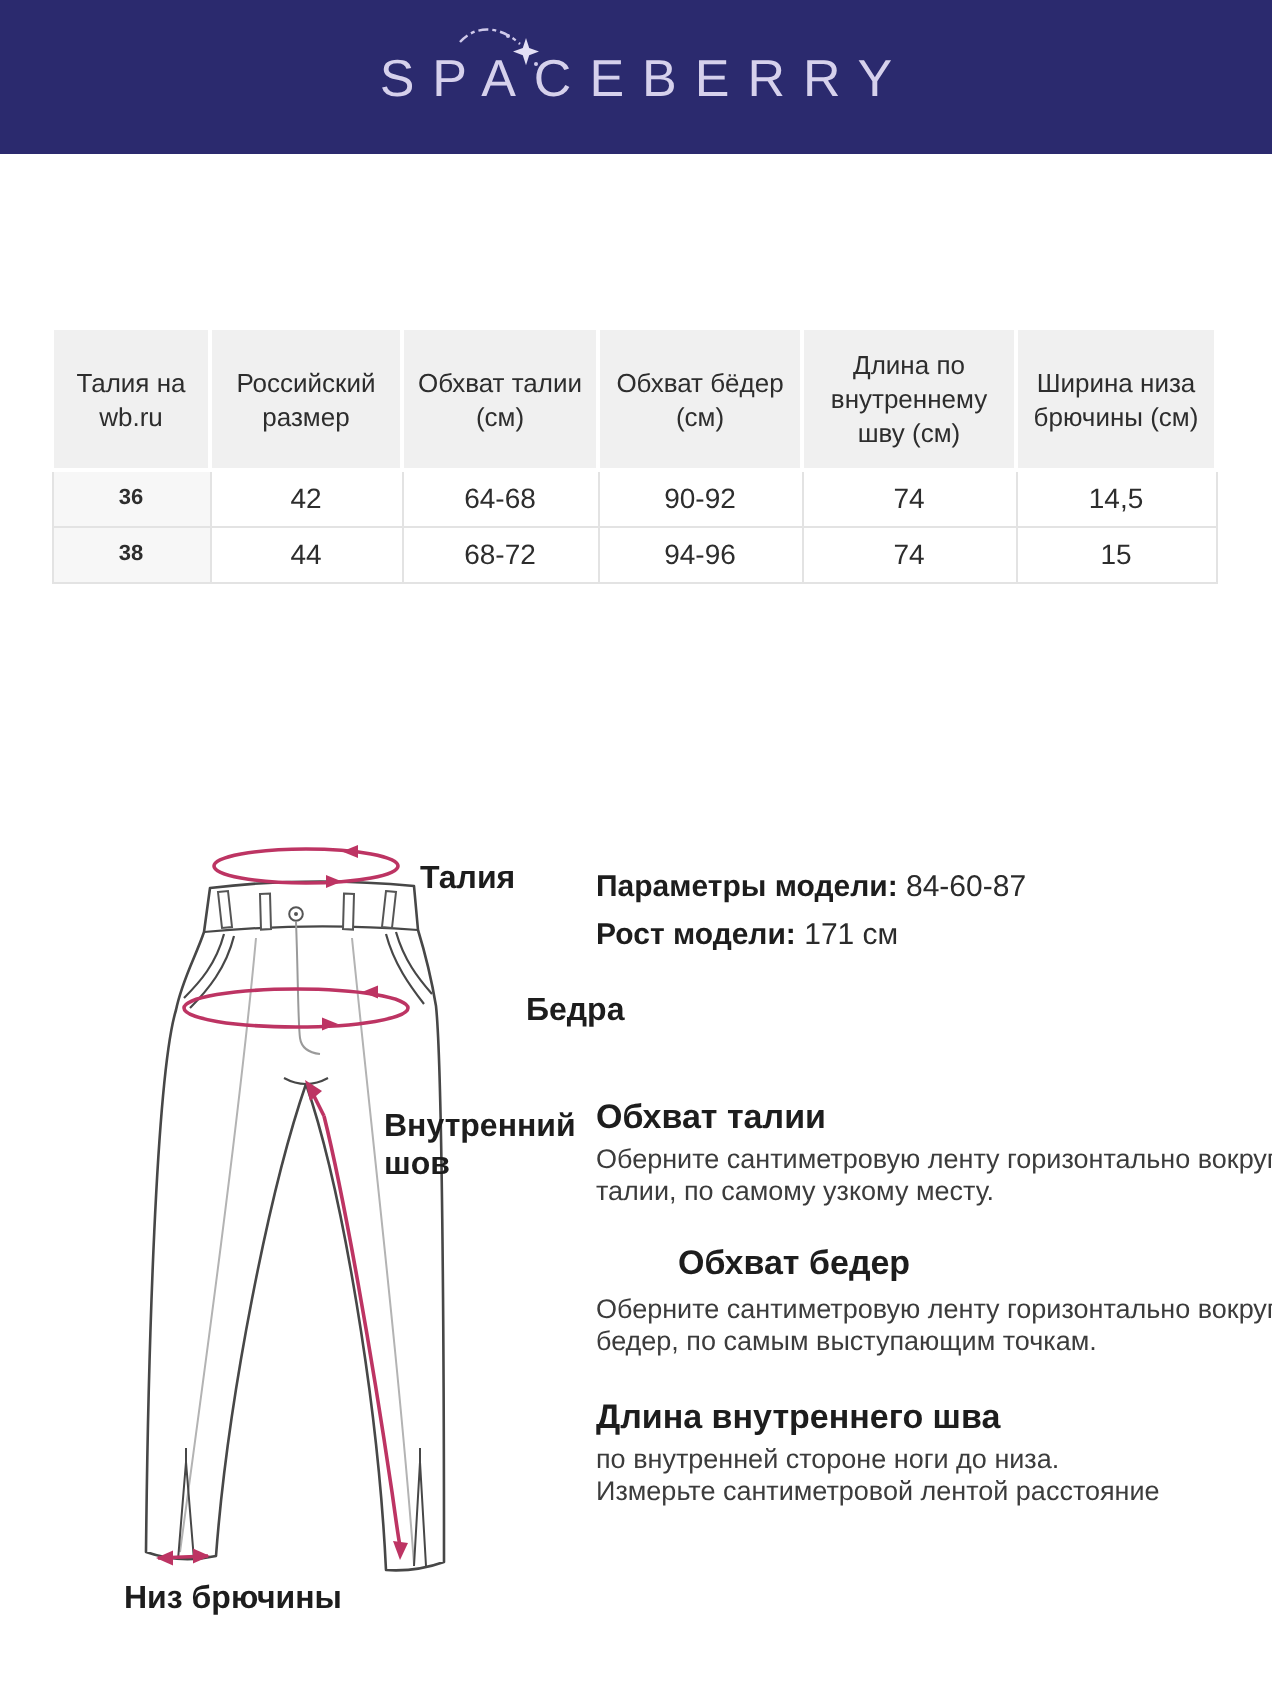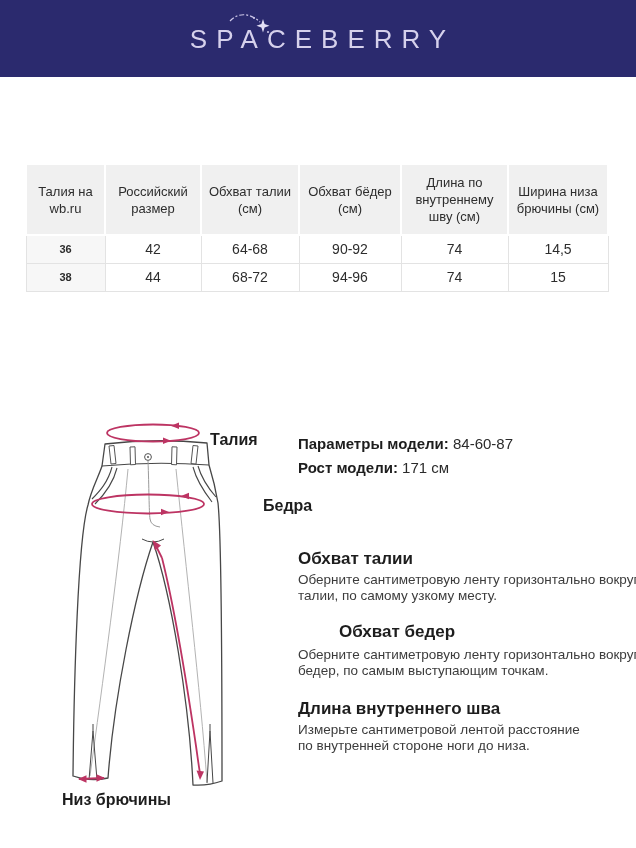--- a/index.html
+++ b/index.html
@@ -170,20 +170,21 @@
       <polygon points="139,76.8 131,80 139,83.2"></polygon>
       <polygon points="102.5,124 111,129.5 105,134.5"></polygon>
       <polygon points="146.5,354.5 154,355.5 150,364"></polygon>
       <polygon points="36.5,359.3 28,363 36.5,366.7"></polygon>
       <polygon points="46.5,358.3 55,362 46.5,365.7"></polygon>
     </g>
   </svg>
 
   <div class="diagram-label lbl-waist">Талия</div>
   <div class="diagram-label lbl-hips">Бедра</div>
+  <div class="diagram-label lbl-inseam">Внутренний шов</div>
   <div class="diagram-label lbl-bottom">Низ брючины</div>
 
   <div class="right-col">
     <div class="model-info">
       <div class="model-line">
         <span class="model-label">Параметры модели:</span><span class="model-value"> 84-60-87</span>
       </div>
       <div class="model-line">
         <span class="model-label">Рост модели:</span><span class="model-value"> 171 см</span>
       </div>
@@ -196,18 +197,18 @@
     </div>
 
     <div class="section-title t2">Обхват бедер</div>
     <div class="section-body b2">
       <div>Оберните сантиметровую ленту горизонтально вокруг</div>
       <div>бедер, по самым выступающим точкам.</div>
     </div>
 
     <div class="section-title t3">Длина внутреннего шва</div>
     <div class="section-body b3">
+      <div>по внутренней стороне ноги до низа.</div>
       <div>Измерьте сантиметровой лентой расстояние</div>
-      <div>по внутренней стороне ноги до низа.</div>
     </div>
   </div>
 
 </div>
 
 </body></html>

